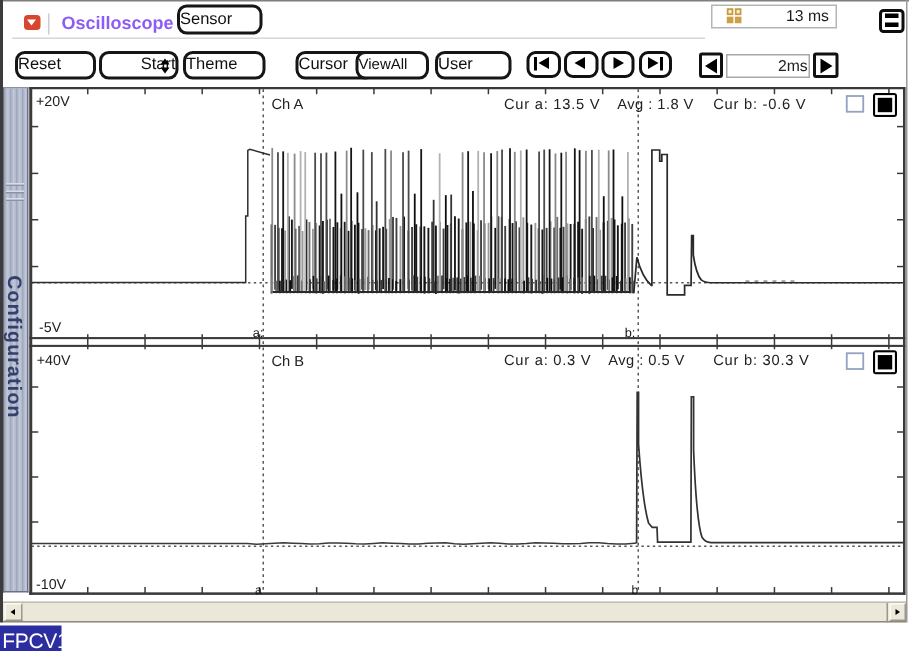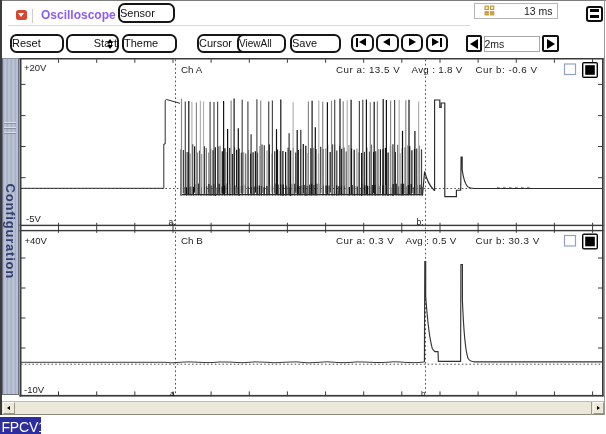--- a/index.html
+++ b/index.html
@@ -45,41 +45,41 @@
 
 <div style="position:absolute;left:8px;top:25.2px;width:462px;height:1px;background:#d6d6d6"></div>
 
 <div class="btn b2" style="left:10px;width:54px">Reset</div>
 <div class="btn b2" style="left:66px;width:53px;text-align:right;padding-left:2px">Start</div>
 <div style="position:absolute;left:107px;top:38.5px;width:0;height:0;border-left:3.4px solid transparent;border-right:3.4px solid transparent;border-bottom:4px solid #000"></div>
 <div style="position:absolute;left:107px;top:44.5px;width:0;height:0;border-left:3.4px solid transparent;border-right:3.4px solid transparent;border-top:4px solid #000"></div>
 <div class="btn b2" style="left:122px;width:55px">Theme</div>
 <div class="btn b2" style="left:197px;width:53px">Cursor</div>
 <div class="btn b2" style="left:237px;width:49px;font-size:10px">ViewAll</div>
-<div class="btn b2" style="left:290px;width:51px">Save</div>
+<div class="btn b2" style="left:290px;width:51px">User</div>
 
 <div class="pb" style="left:351px">
   <div class="bar" style="left:3px;top:2.5px"></div>
   <div class="tri-l" style="left:6px;top:2.5px"></div>
 </div>
 <div class="pb" style="left:376px">
   <div class="tri-l" style="left:5px;top:2.5px"></div>
 </div>
 <div class="pb" style="left:400.5px">
   <div class="tri-r" style="left:6px;top:2.5px"></div>
 </div>
 <div class="pb" style="left:425.5px">
   <div class="tri-r" style="left:4px;top:2.5px"></div>
   <div class="bar" style="left:12.5px;top:2.5px"></div>
 </div>
 
 <div class="abox" style="left:465.5px">
   <div class="tri-l" style="left:2px;top:1.5px;border-top-width:5px;border-bottom-width:5px;border-right-width:8px"></div>
 </div>
-<div style="position:absolute;left:483.5px;top:35.5px;width:56px;height:16.5px;border:1px solid #a8a8a8;background:#fff;font-size:10.5px;color:#222;text-align:left;line-height:15px">2ms</div>
+<div style="position:absolute;left:483.5px;top:35.5px;width:56px;height:16.5px;border:1px solid #a8a8a8;background:#fff;font-size:10.5px;color:#222;text-align:right;line-height:15px">2ms</div>
 <div class="abox" style="left:542px">
   <div class="tri-r" style="left:3px;top:1.5px;border-top-width:5px;border-bottom-width:5px;border-left-width:8px"></div>
 </div>
 
 <div style="position:absolute;left:2px;top:58px;width:16.5px;height:336.5px;
      background:repeating-linear-gradient(90deg,#a0a8bc 0,#c0c7d8 2px,#adb5c9 4px);
      border:1px solid #6a7184;border-top-color:#8a92a6"></div>
 <div style="position:absolute;left:4px;top:122px;width:12px;height:1.4px;background:#d8dce8;box-shadow:0 1px 0 #8a92a6"></div>
 <div style="position:absolute;left:4px;top:127px;width:12px;height:1.4px;background:#d8dce8;box-shadow:0 1px 0 #8a92a6"></div>
 <div style="position:absolute;left:4px;top:132px;width:12px;height:1.4px;background:#d8dce8;box-shadow:0 1px 0 #8a92a6"></div>

